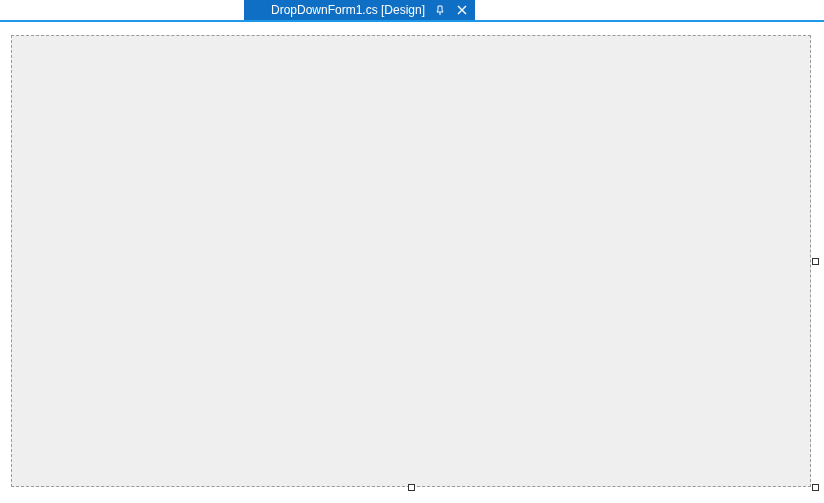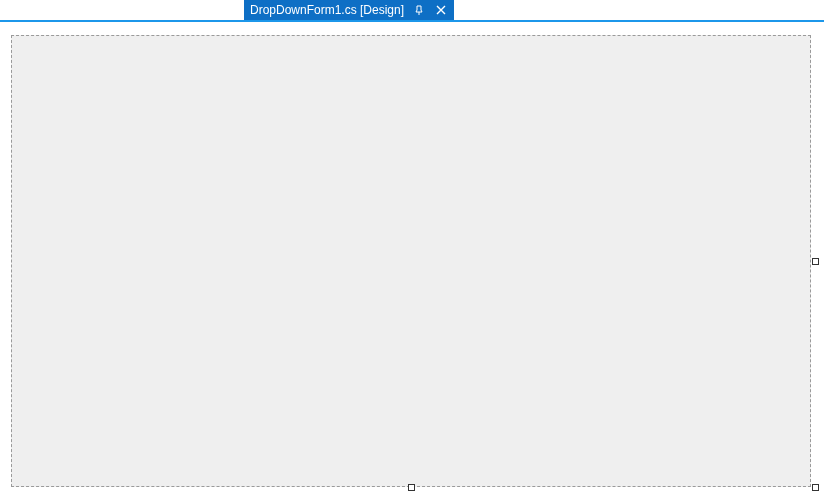--- a/index.html
+++ b/index.html
@@ -17,21 +17,21 @@
       border-bottom: 2px solid #1c97ea;
       display: flex;
       align-items: stretch;
       padding-left: 244px;
     }
     .tab {
       background: #0e6fc5;
       color: #ffffff;
       display: flex;
       align-items: center;
-      padding: 0 6px 0 6px;
+      padding: 0 6px 0 27px;
       gap: 8px;
       height: 100%;
       font-size: 12px;
     }
     .tab-label { white-space: nowrap; line-height: 20px; }
     .tab-icon {
       display: inline-flex;
       align-items: center;
       justify-content: center;
       width: 14px;

